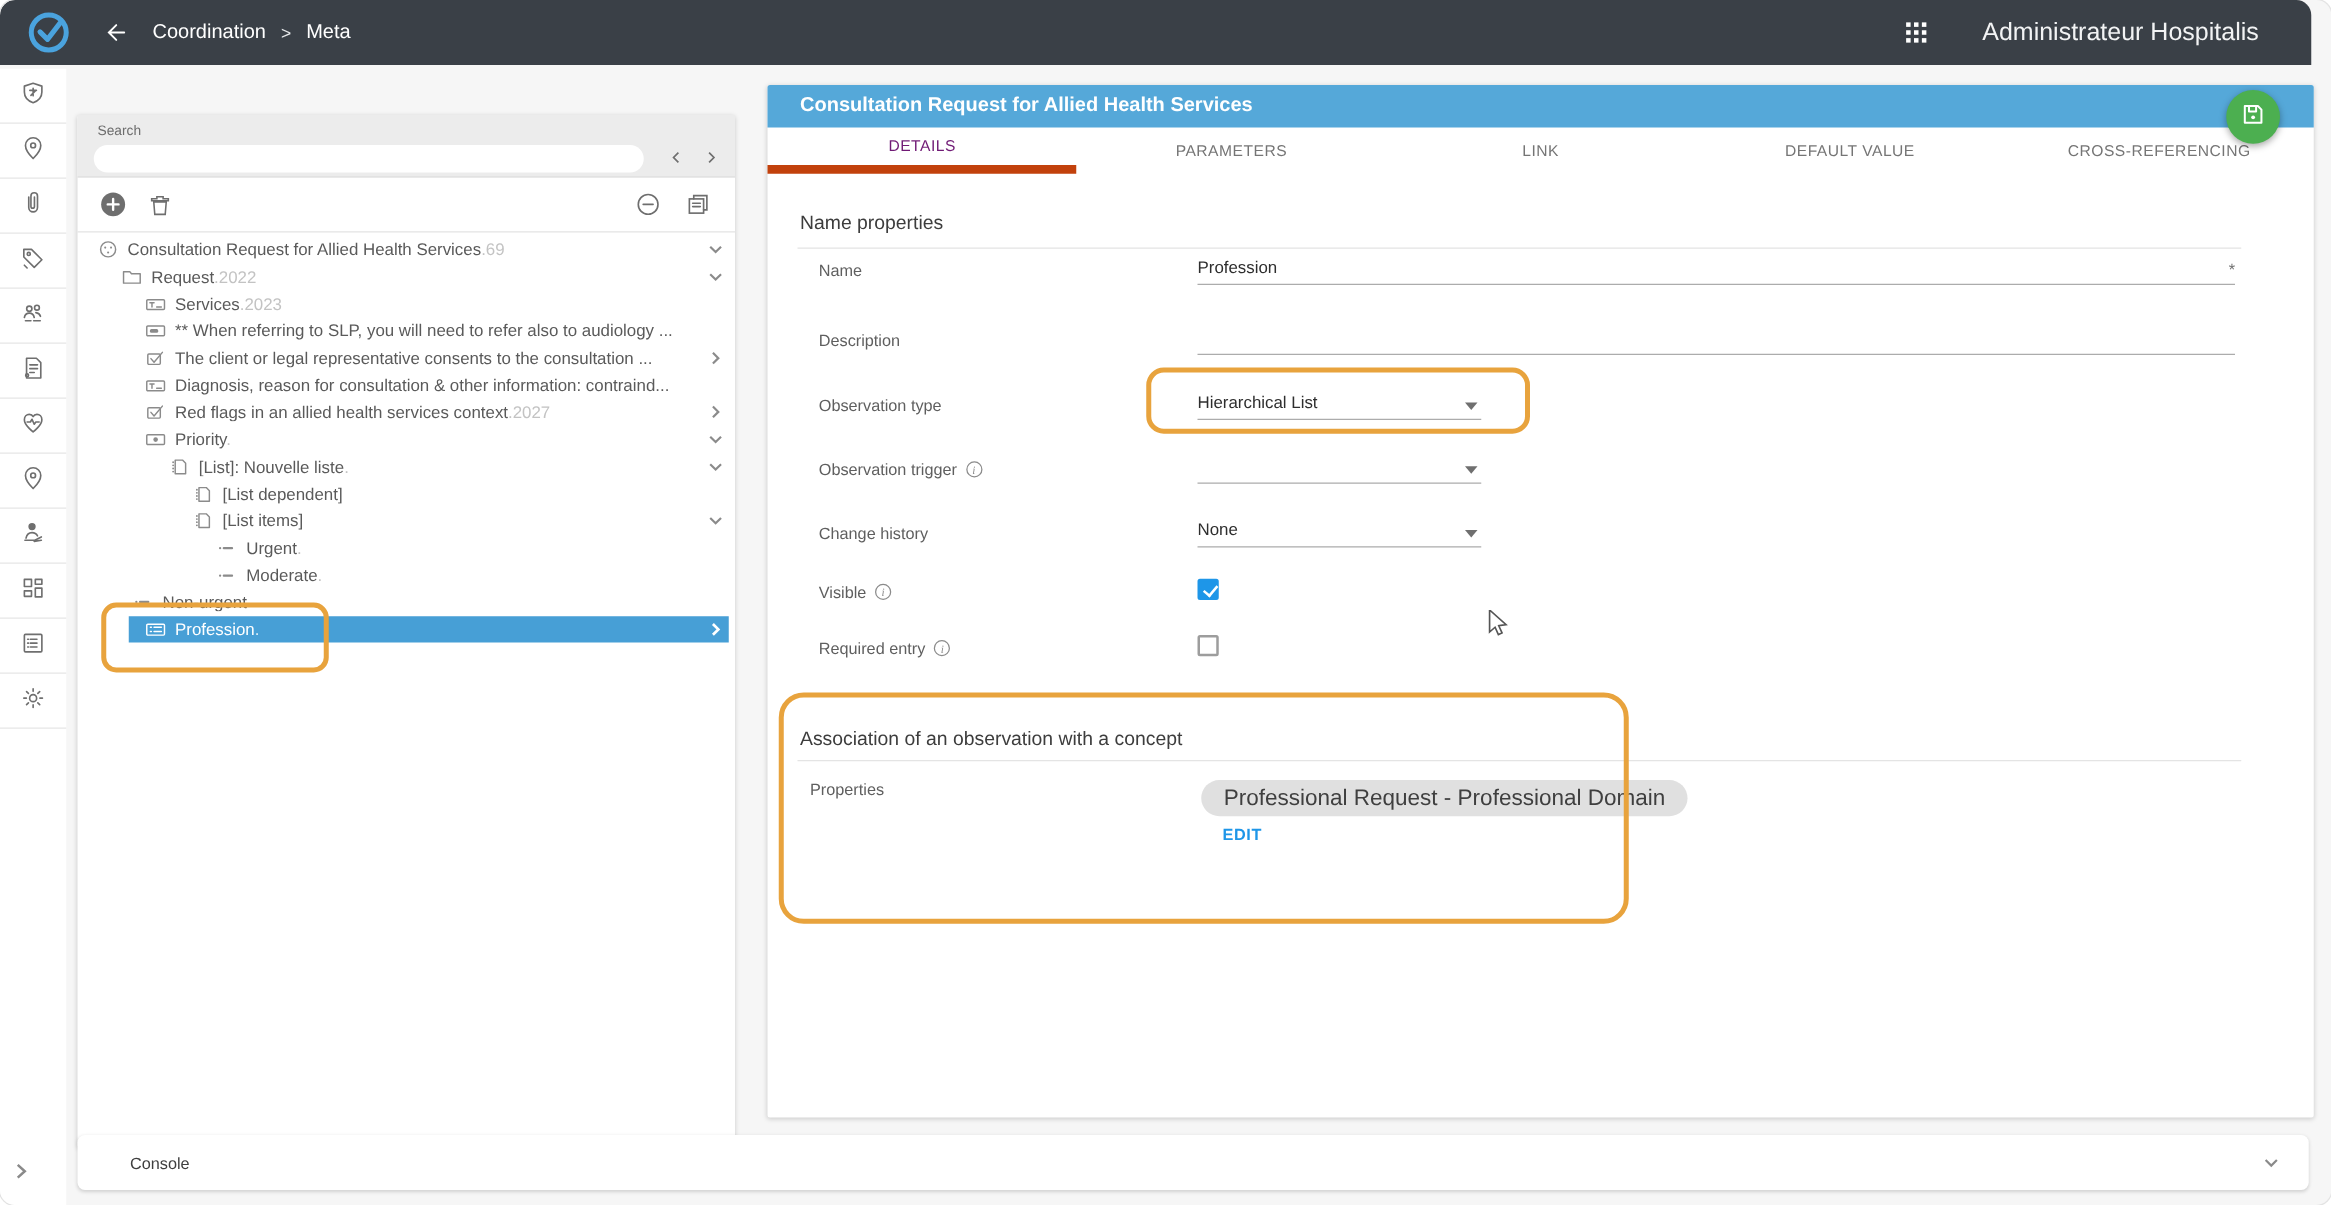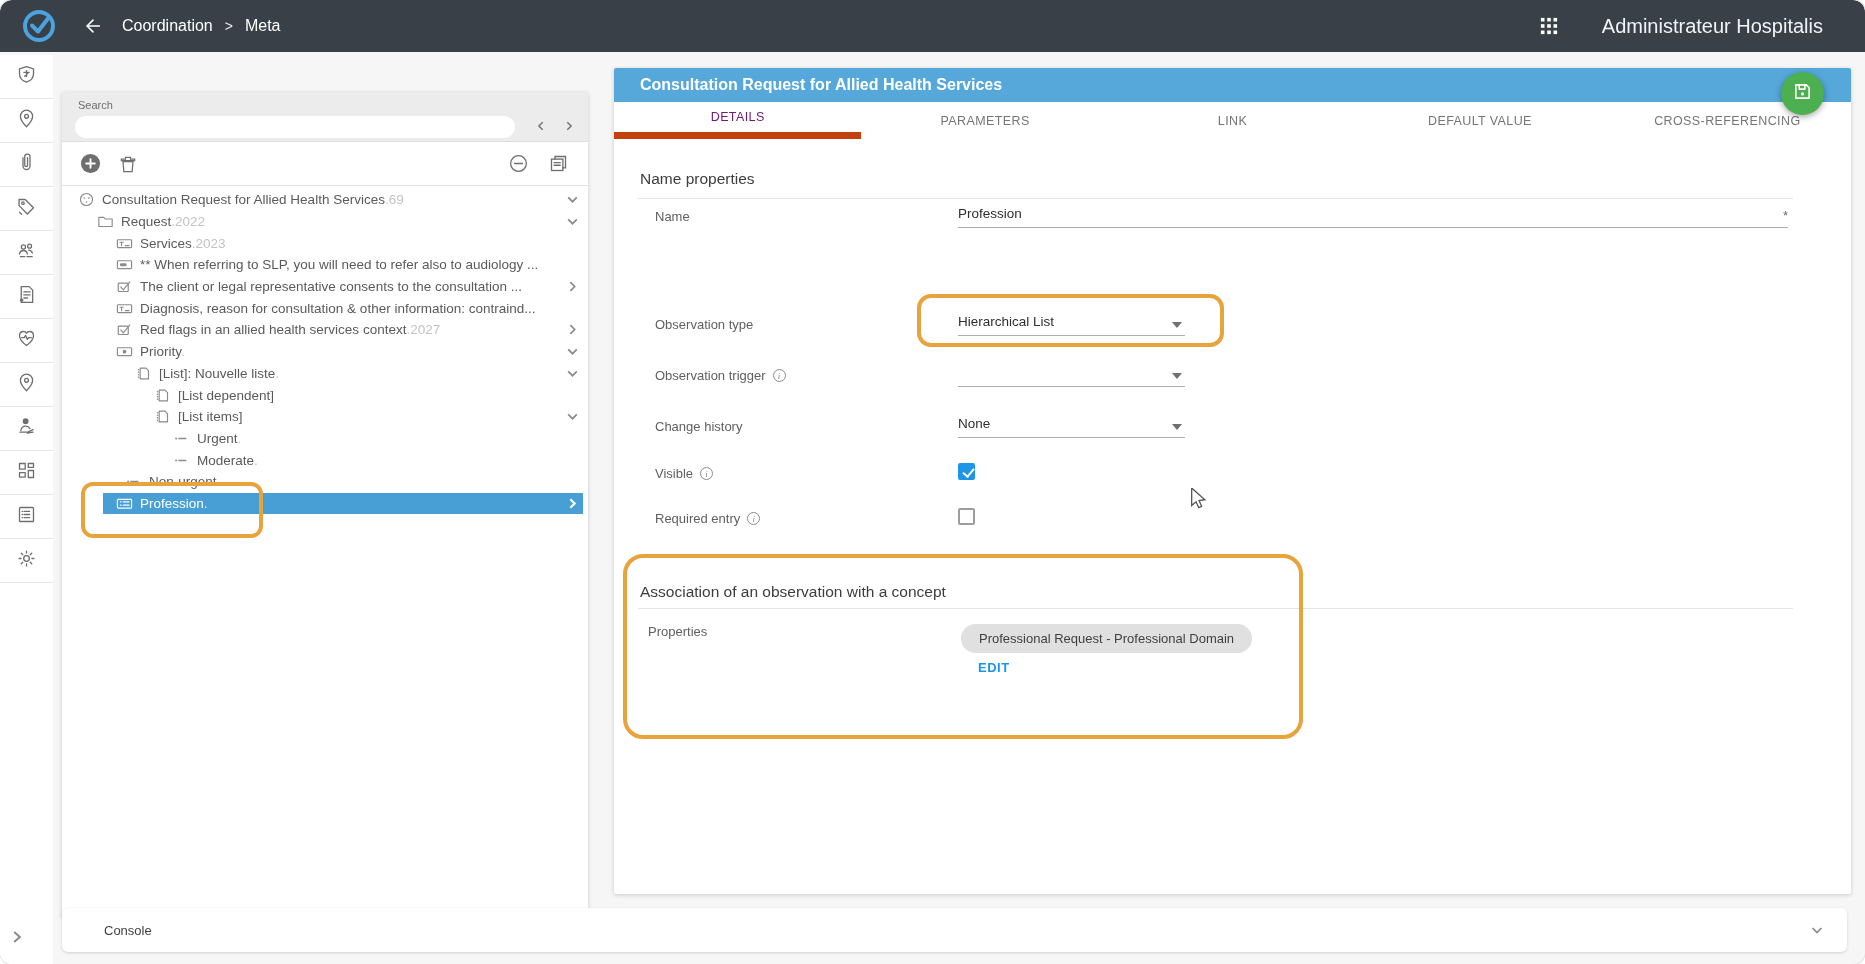--- a/index.html
+++ b/index.html
@@ -1,20 +1,20 @@
 <!DOCTYPE html>
 <html><head>
 <meta charset="utf-8">
 <style>
   * { margin:0; padding:0; box-sizing:border-box; }
   html,body { width:1865px; height:964px; background:#ffffff; font-family:"Liberation Sans","DejaVu Sans",sans-serif; overflow:hidden; }
   .app { position:absolute; inset:0; background:#f6f6f6; border-radius:12px; overflow:hidden; box-shadow:0 0 0 1px #e3e3e3; }
 
   
-  .topbar { position:absolute; top:0; left:0; right:0; height:52px; background:#3a4047; display:flex; align-items:center; border-radius:12px 12px 0 0; }
+  .topbar { position:absolute; top:0; left:0; right:16px; height:52px; background:#3a4047; display:flex; align-items:center; border-radius:12px 12px 0 0; }
   .logo { width:38px; height:38px; margin-left:20px; flex:0 0 auto; }
   .backbtn { width:34px; height:34px; margin-left:18px; display:flex; align-items:center; justify-content:center; cursor:pointer; }
   .crumbs { display:flex; align-items:center; gap:12px; margin-left:12px; color:#ffffff; font-size:16px; }
   .crumb-sep { color:#e8eaec; font-size:14px; }
   .topbar-spacer { flex:1; }
   .appsbtn { width:34px; height:34px; display:flex; align-items:center; justify-content:center; margin-right:36px; cursor:pointer; }
   .userlbl { color:#f2f3f4; font-size:20px; margin-right:42px; }
 
   
   .rail { position:absolute; top:55px; left:0; width:53px; bottom:0; background:#ffffff; }
@@ -68,21 +68,21 @@
   .flabel { width:303px; font-size:13px; color:#5f5f5f; padding-top:3px; display:flex; align-items:center; gap:7px; }
   .info { width:13px; height:13px; border:1px solid #8b8b8b; border-radius:50%; color:#8b8b8b; font-size:9px; display:inline-flex; align-items:center; justify-content:center; font-family:"Liberation Serif",serif; font-style:italic; }
   .finput { flex:1; border-bottom:1px solid #acacac; min-height:22px; font-size:13.5px; color:#2e2e2e; position:relative; padding-bottom:3px; cursor:text; }
   .finput.dd { flex:none; width:227px; cursor:pointer; }
   .ddarrow { position:absolute; right:3px; top:8px; width:0; height:0; border:5px solid transparent; border-top:6px solid #6f6f6f; }
   .req { position:absolute; right:0; top:2px; color:#6f6f6f; font-size:13px; }
   .cb { width:17px; height:17px; border:2px solid #9d9d9d; border-radius:2px; position:relative; cursor:pointer; background:#fff; }
   .cb.checked { background:#1e96e8; border-color:#1e96e8; }
   .cb.checked::after { content:""; position:absolute; left:4.5px; top:1px; width:5px; height:9px; border:solid #ffffff; border-width:0 2px 2px 0; transform:rotate(40deg); }
 
-  .chip { position:absolute; background:#e0e0e0; border-radius:15px; height:29px; display:flex; align-items:center; padding:0 18px; font-size:13px; color:#3f3f3f; }
+  .chip { position:absolute; background:#e0e0e0; border-radius:15px; height:29px; display:flex; align-items:center; padding:0 18px; font-size:18px; color:#3f3f3f; }
   .editlink { position:absolute; color:#1e96e8; font-size:13px; font-weight:700; letter-spacing:.5px; cursor:pointer; }
 
   
   .ann { position:absolute; border:4px solid #e8a33d; pointer-events:none; z-index:10; }
 
   
   .console { position:absolute; left:62px; top:908px; width:1785px; height:44px; background:#ffffff; border-radius:6px; box-shadow:0 1px 3px rgba(0,0,0,.15); display:flex; align-items:center; padding:0 22px 0 42px; }
   .console-lbl { font-size:13px; color:#3f3f3f; flex:1; }
   .console-chev { width:16px; height:16px; cursor:pointer; }
   .console-chev svg { stroke:#8a8a8a; fill:none; stroke-width:1.7; }
@@ -408,21 +408,21 @@
       <div class="trow" style="padding-left:111px">
         <span class="ticon">
             <svg viewBox="0 0 20 18">
               <circle cx="3.5" cy="9" r="1.1" fill="currentColor" stroke="none"></circle>
               <path d="M7 9h8" stroke-width="2"></path>
             </svg>
           </span>
         <span class="tlabel"><span>Moderate</span><span class="tsuffix">.</span></span>
       </div>
 
-      <div class="trow" style="padding-left:63px">
+      <div class="trow" style="padding-left:44px">
         <span class="ticon">
             <svg viewBox="0 0 20 18">
               <circle cx="3.5" cy="9" r="1.1" fill="currentColor" stroke="none"></circle>
               <path d="M7 9h8" stroke-width="2"></path>
             </svg>
           </span>
         <span class="tlabel"><span>Non-urgent</span><span class="tsuffix"></span></span>
       </div>
 
       <div class="trow selected" style="padding-left:54px">
@@ -464,20 +464,26 @@
     <div class="sect-head" style="top:102px">Name properties</div>
     <div class="sect-rule" style="top:130px"></div>
 
     <div class="frow" style="top:138px">
       <span class="flabel">
           <span>Name</span>
         </span>
       <span class="finput"><span>Profession</span><span class="req">*</span></span>
     </div>
 
+    <div class="frow" style="top:194px">
+      <span class="flabel">
+          <span>Description</span>
+        </span>
+      <span class="finput"><span></span></span>
+    </div>
 
     <div class="frow" style="top:246px">
       <span class="flabel">
           <span>Observation type</span>
         </span>
       <span class="finput dd"><span>Hierarchical List</span><span class="ddarrow"></span></span>
     </div>
 
     <div class="frow" style="top:297px">
       <span class="flabel">

